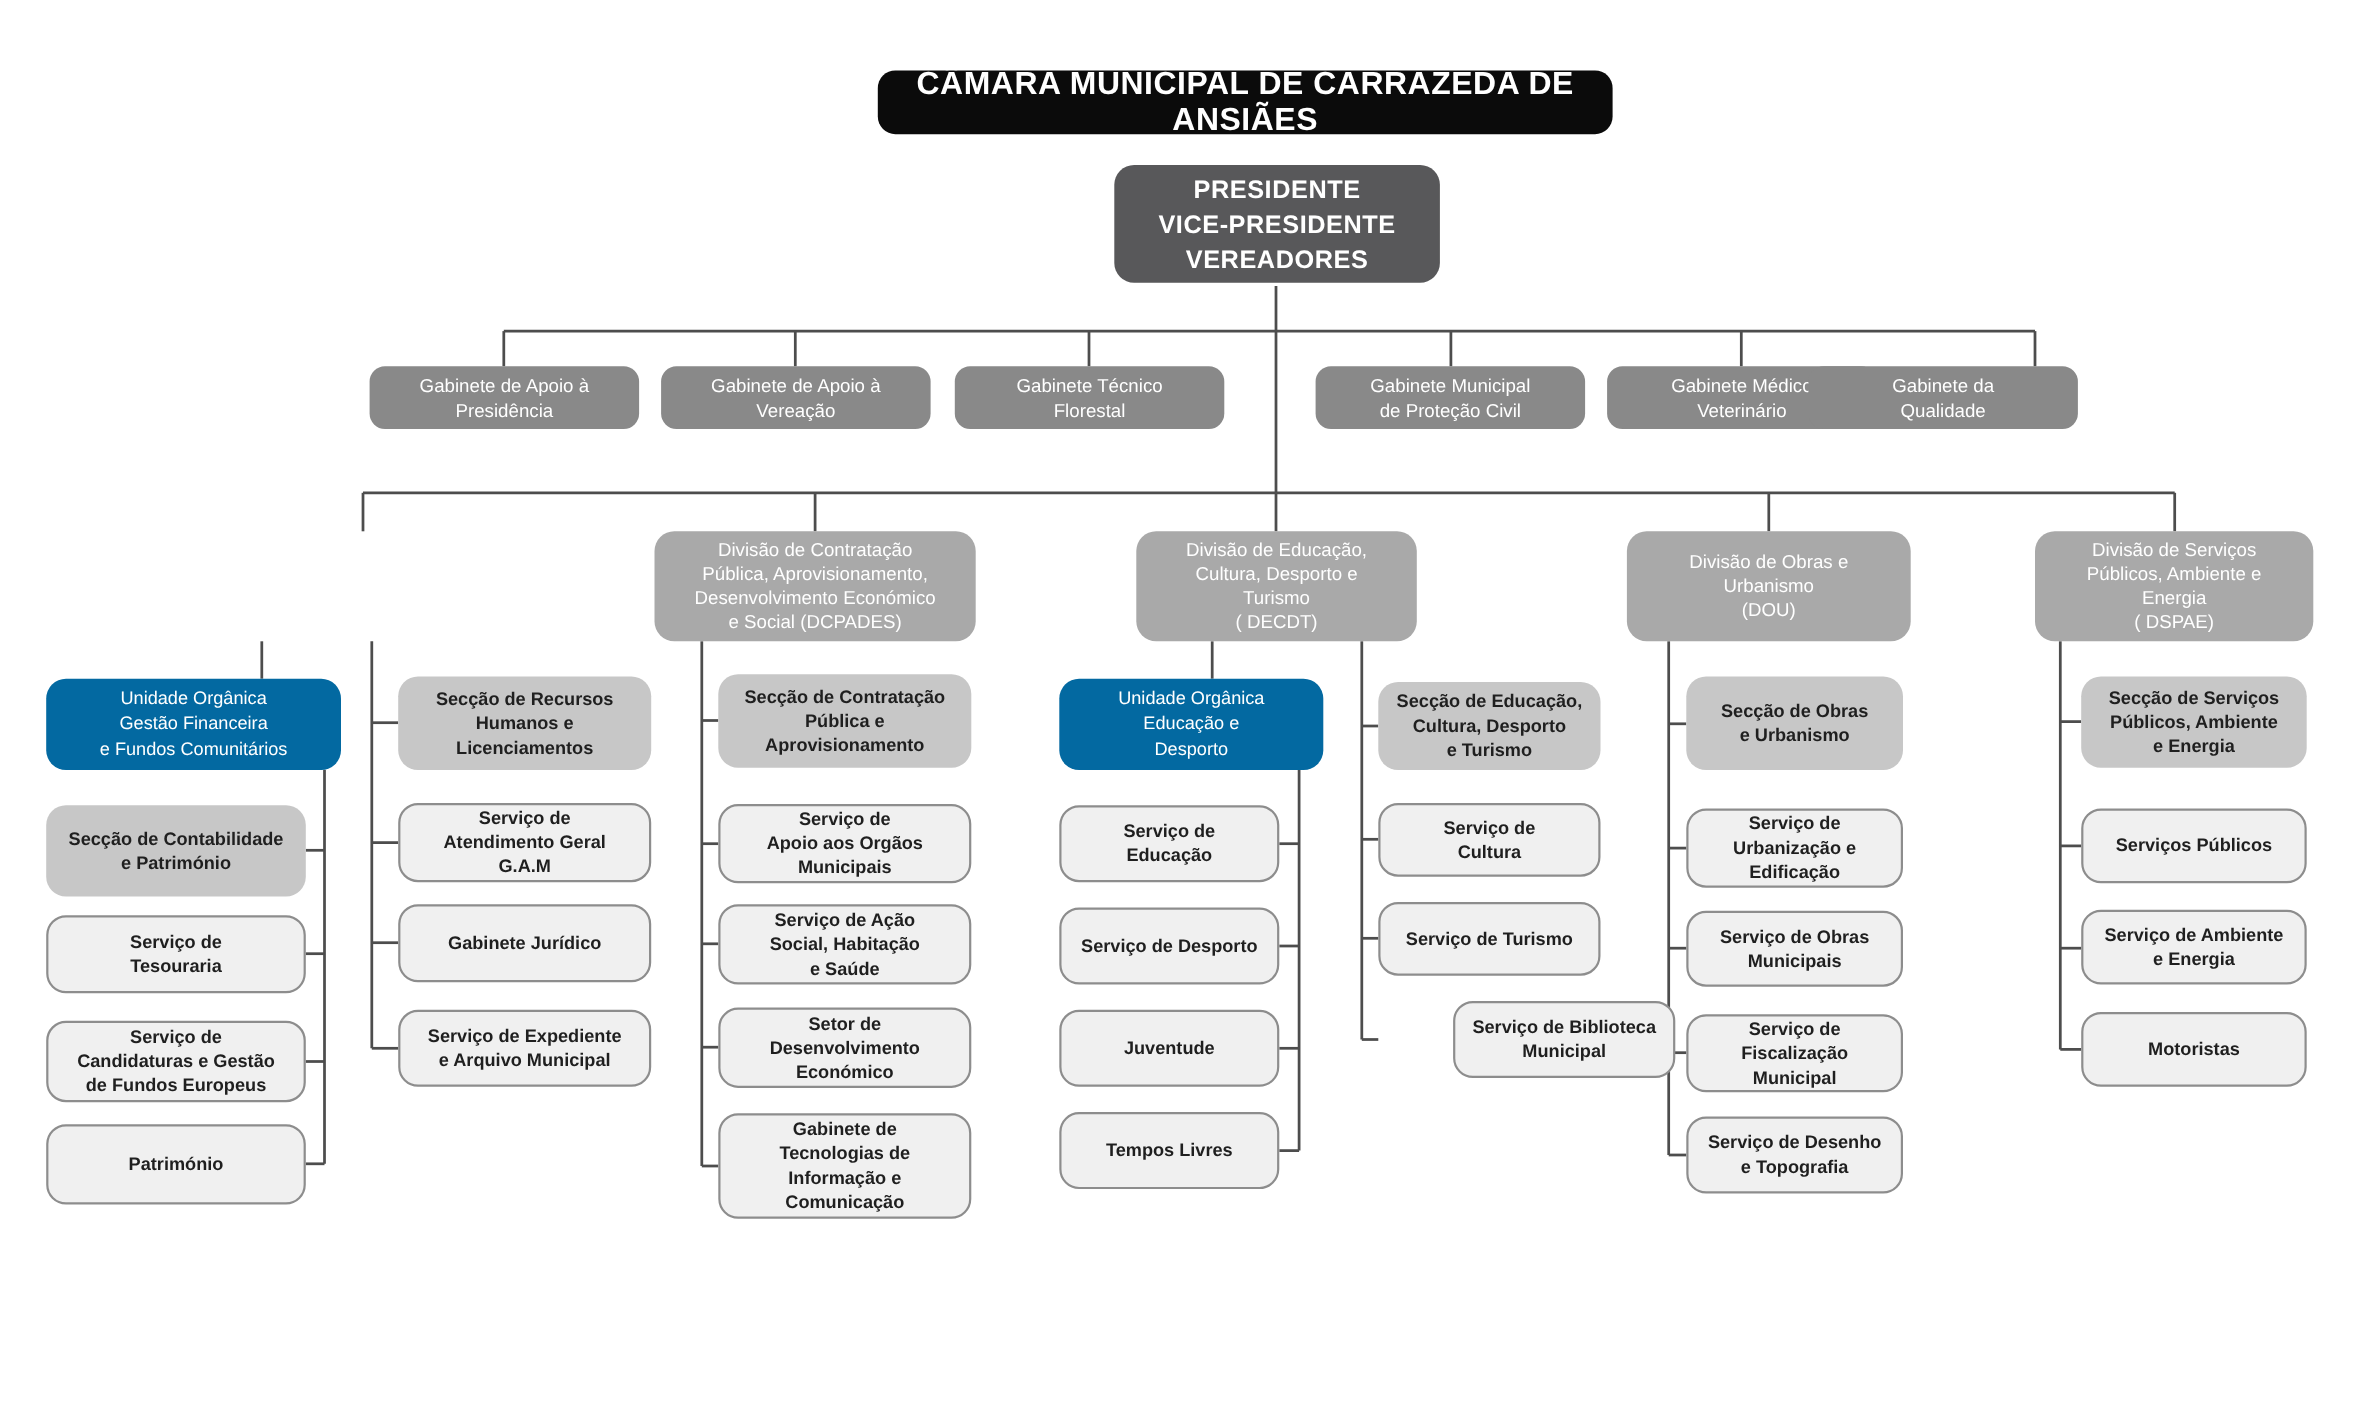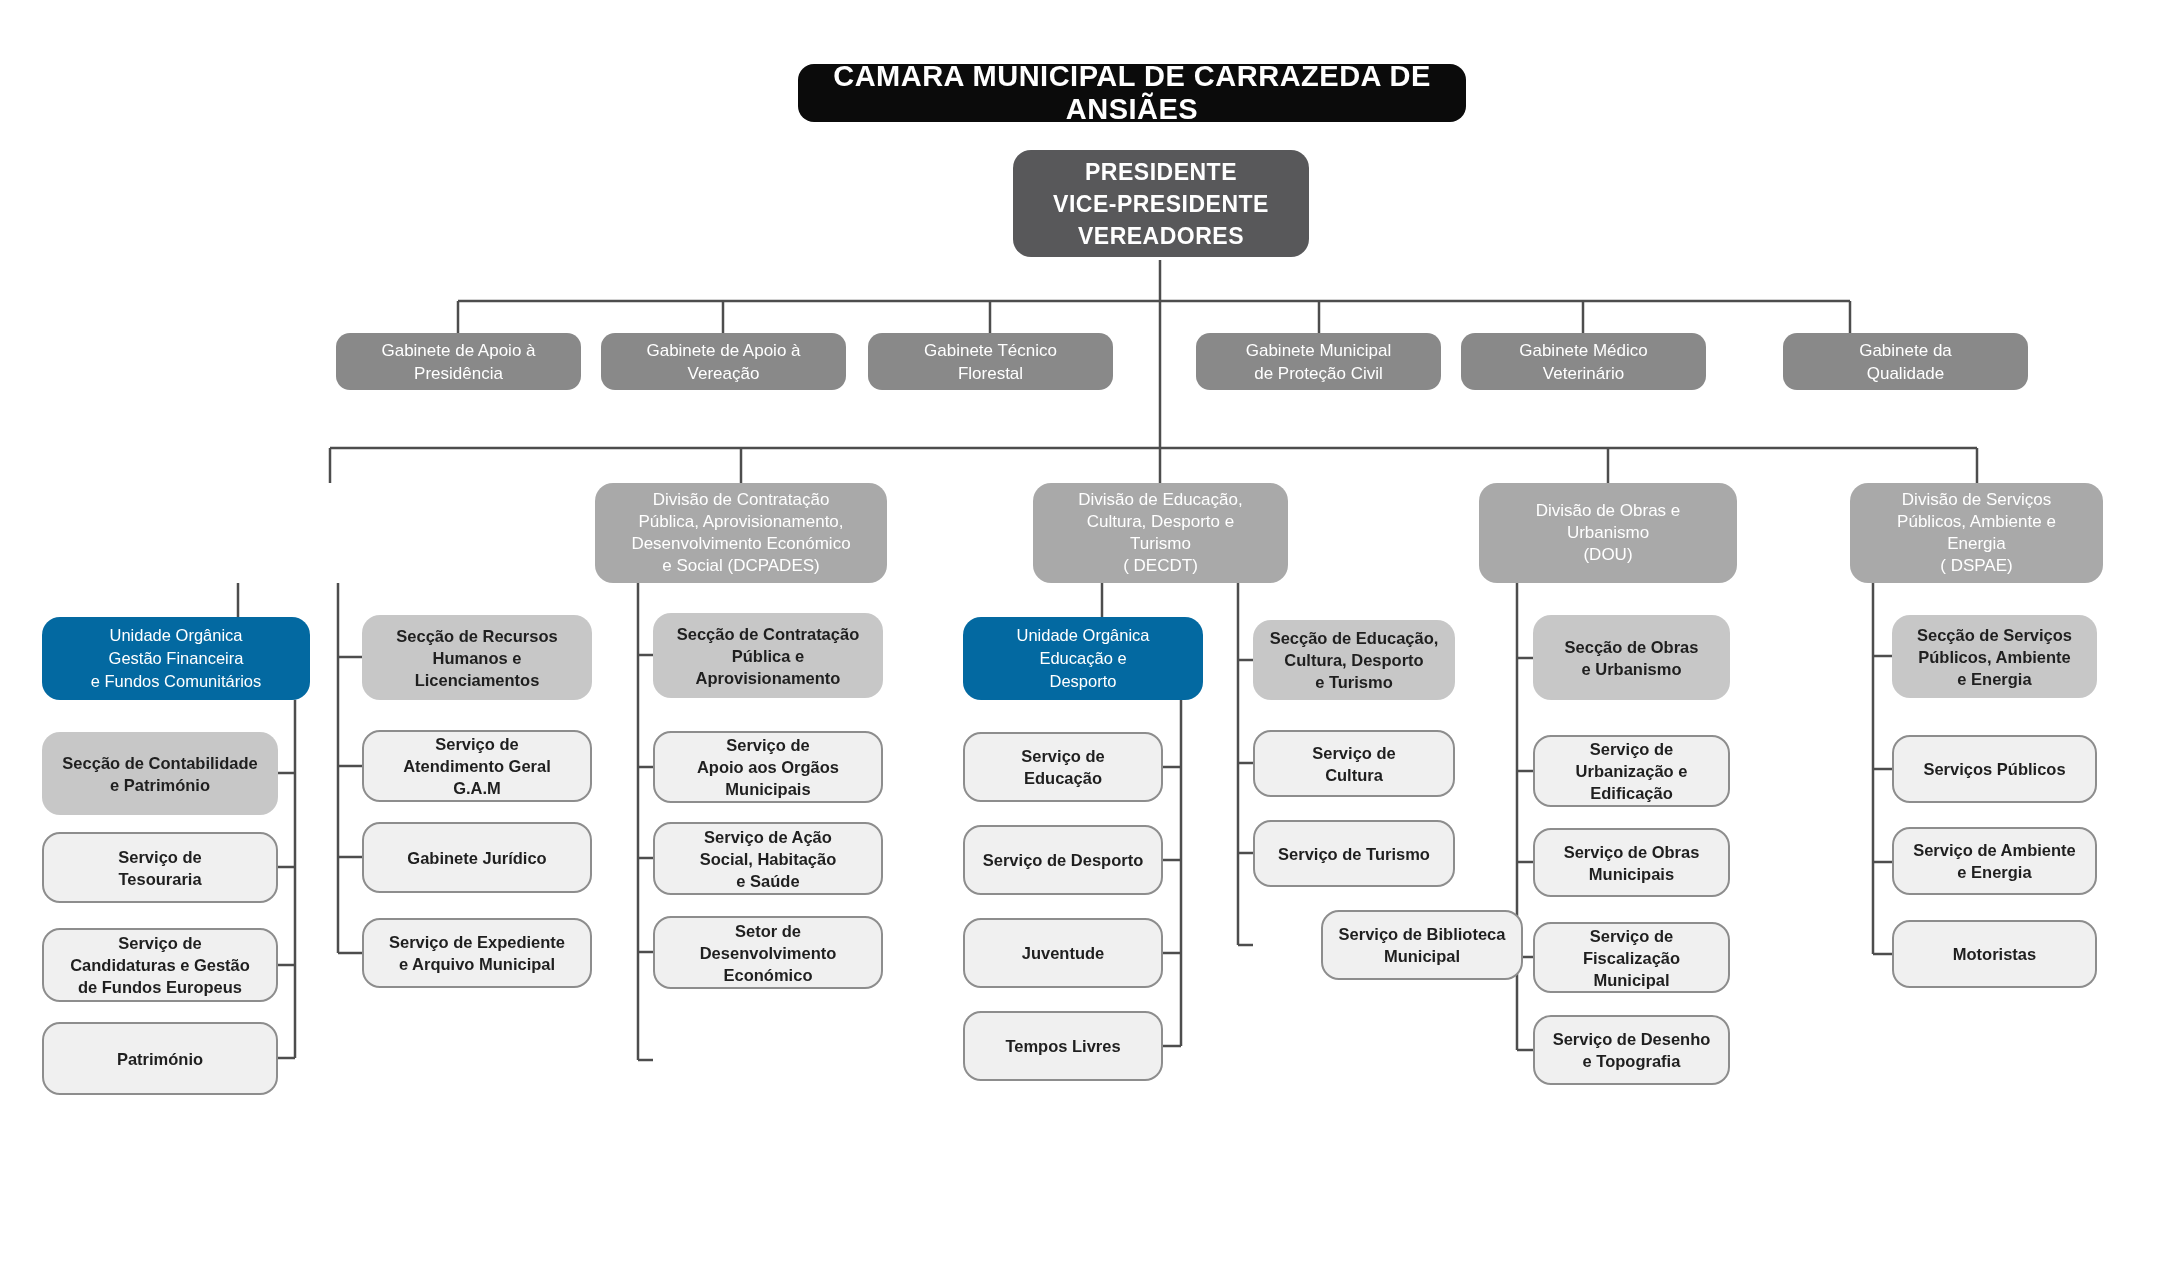--- a/index.html
+++ b/index.html
@@ -101,21 +101,21 @@
   <div class="box gab" style="left:336px;top:333px;width:245px;height:57px">Gabinete de Apoio à
 Presidência</div>
   <div class="box gab" style="left:601px;top:333px;width:245px;height:57px">Gabinete de Apoio à
 Vereação</div>
   <div class="box gab" style="left:868px;top:333px;width:245px;height:57px">Gabinete Técnico
 Florestal</div>
   <div class="box gab" style="left:1196px;top:333px;width:245px;height:57px">Gabinete Municipal
 de Proteção Civil</div>
   <div class="box gab" style="left:1461px;top:333px;width:245px;height:57px">Gabinete Médico
 Veterinário</div>
-  <div class="box gab" style="left:1783px;top:333px;width:245px;height:57px">Gabinete da
+  <div class="box gab" style="left:1644px;top:333px;width:245px;height:57px">Gabinete da
 Qualidade</div>
 
   <div class="box divbox" style="left:595px;top:483px;width:292px;height:100px">Divisão de Contratação
 Pública, Aprovisionamento,
 Desenvolvimento Económico
 e Social (DCPADES)</div>
   <div class="box divbox" style="left:1033px;top:483px;width:255px;height:100px">Divisão de Educação,
 Cultura, Desporto e
 Turismo
 ( DECDT)</div>
@@ -154,20 +154,24 @@
 Aprovisionamento</div>
   <div class="box svc" style="left:653px;top:731px;width:230px;height:72px">Serviço de
 Apoio aos Orgãos
 Municipais</div>
   <div class="box svc" style="left:653px;top:822px;width:230px;height:73px">Serviço de Ação
 Social, Habitação
 e Saúde</div>
   <div class="box svc" style="left:653px;top:916px;width:230px;height:73px">Setor de
 Desenvolvimento
 Económico</div>
+  <div class="box svc" style="left:653px;top:1012px;width:230px;height:96px">Gabinete de
+Tecnologias de
+Informação e
+Comunicação</div>
 
   <div class="box uo" style="left:963px;top:617px;width:240px;height:83px">Unidade Orgânica
 Educação e
 Desporto</div>
   <div class="box svc" style="left:963px;top:732px;width:200px;height:70px">Serviço de
 Educação</div>
   <div class="box svc" style="left:963px;top:825px;width:200px;height:70px">Serviço de Desporto</div>
   <div class="box svc" style="left:963px;top:918px;width:200px;height:70px">Juventude</div>
   <div class="box svc" style="left:963px;top:1011px;width:200px;height:70px">Tempos Livres</div>
 

